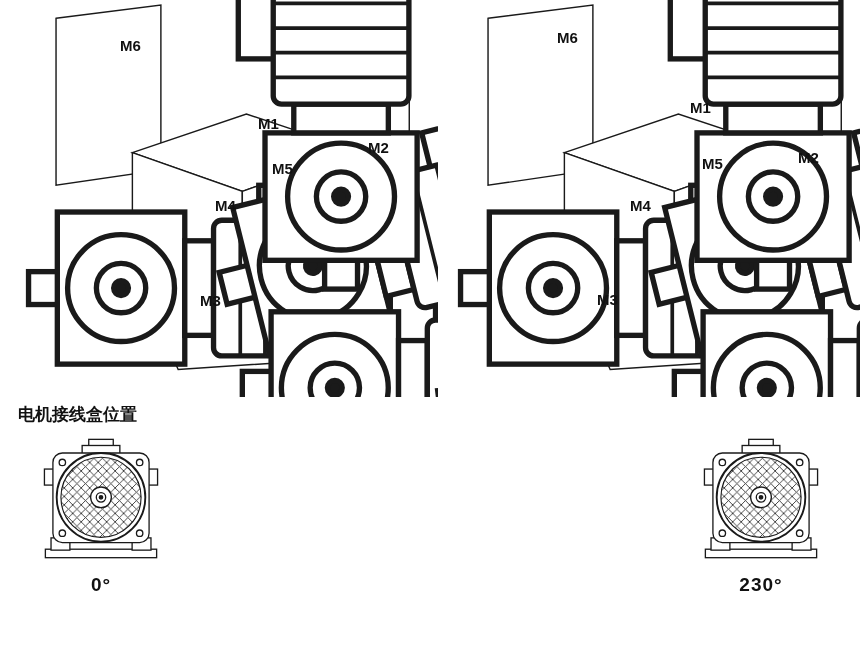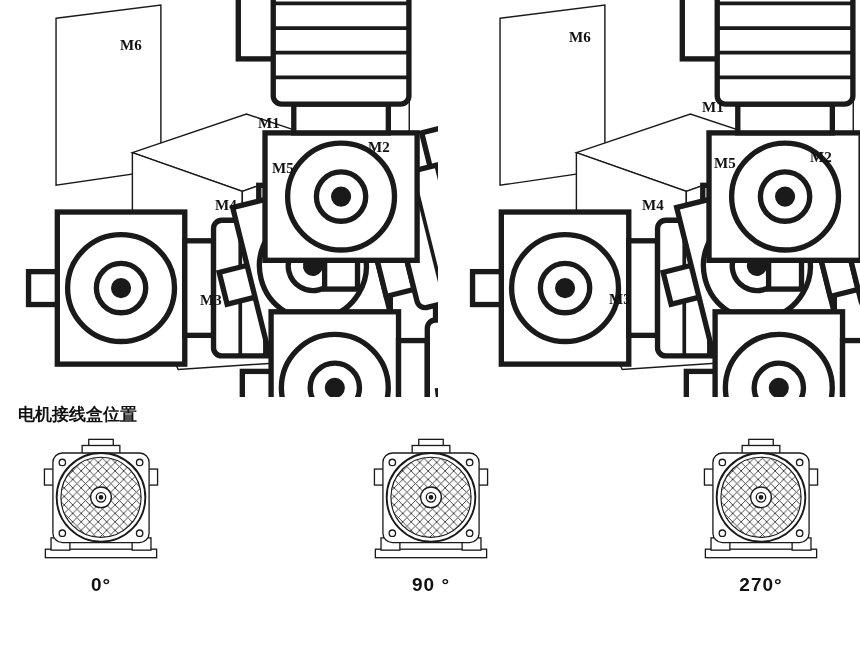--- a/index.html
+++ b/index.html
@@ -3,21 +3,21 @@
 <meta charset="utf-8">
 <style>
   html,body{margin:0;padding:0;background:#fff;}
   body{
     width:860px;height:651px;overflow:hidden;
     font-family:"Liberation Sans","DejaVu Sans",sans-serif;color:#111;
   }
   .section-title{font-size:17px;font-weight:700;margin:0;line-height:1.2;}
   #mounting-title{margin:10px 0 4px 12px;}
   #terminal-title{margin:8px 0 0 12px;padding-left:6px;}
-  .mount-row{display:flex;gap:16px;margin-left:10px;font-family:Liberation Serif, serif;}
+  .mount-row{display:flex;gap:4px;margin-left:10px;}
   figure{margin:0;}
   .mount{position:relative;width:428px;height:397px;}
   .mount-art{width:428px;height:397px;display:block;}
   .lbl{position:absolute;font-size:15px;font-weight:700;line-height:1;}
   .motor-row{display:flex;justify-content:space-between;width:810px;margin:12px 0 0 26px;}
   .unit{display:flex;flex-direction:column;align-items:center;width:150px;}
   .unit svg{width:142px;height:132px;display:block;}
   .unit figcaption{font-size:19px;font-weight:700;margin-top:5px;letter-spacing:1px;}
   use{overflow:visible;}
   .defs{position:absolute;width:0;height:0;}
@@ -124,30 +124,24 @@
 
   <div class="motor-row">
 
     <figure class="unit">
       <svg viewBox="0 0 150 140">
           <use href="#mf"></use>
         </svg>
       <figcaption>0°</figcaption>
     </figure>
 
-    <figure class="unit">
-      <svg viewBox="0 0 150 140">
-          <use href="#mf"></use>
-        </svg>
-      <figcaption>90 °</figcaption>
-    </figure>
 
 
     <figure class="unit">
       <svg viewBox="0 0 150 140">
           <use href="#mf"></use>
         </svg>
-      <figcaption>270°</figcaption>
+      <figcaption>230°</figcaption>
     </figure>
 
   </div>
 
 </main>
 
 </body></html>

